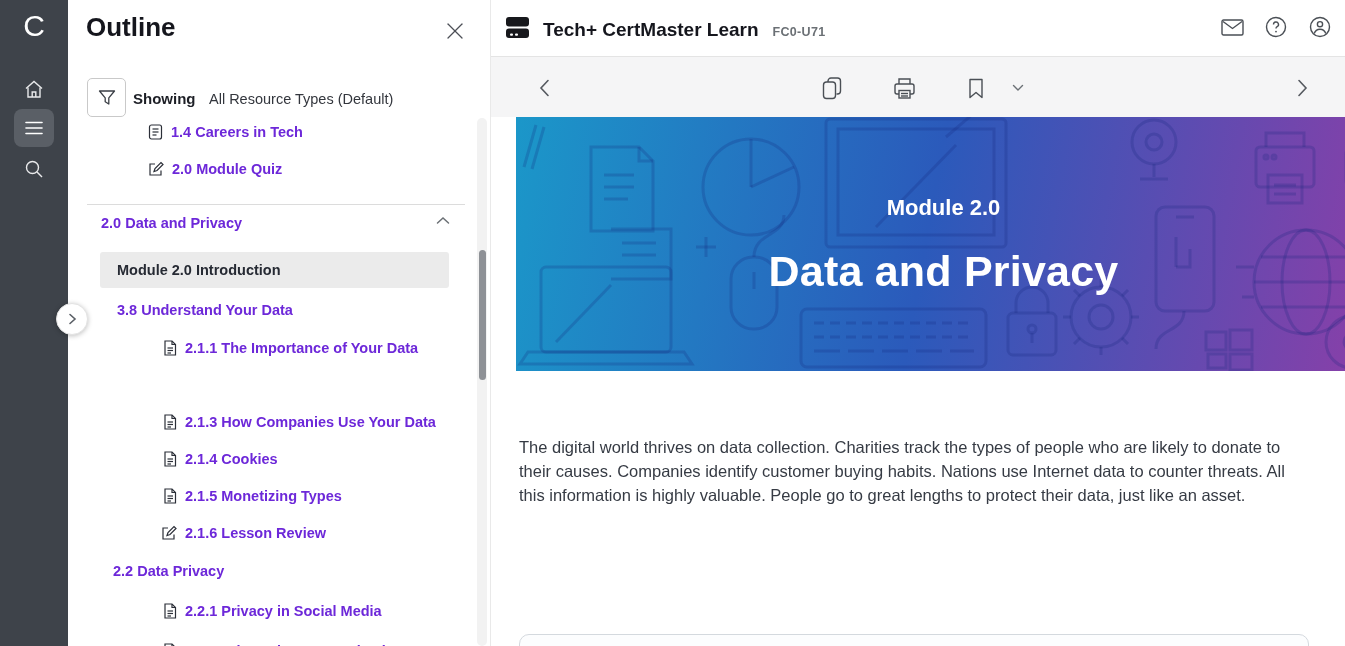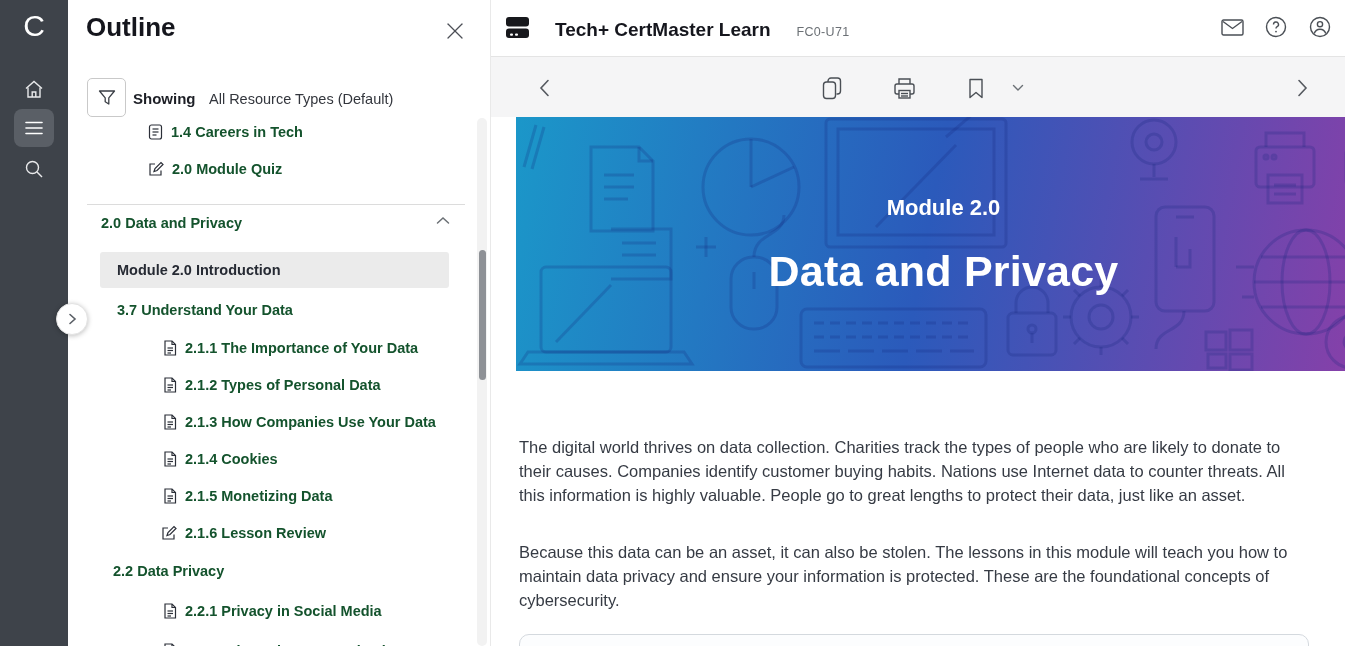--- a/index.html
+++ b/index.html
@@ -24,39 +24,39 @@
   .panel{position:absolute;left:68px;top:0;width:422px;height:646px;background:#fff;
          border-right:1px solid #e9e9e9;overflow:hidden;z-index:4;}
   .panel-title{position:absolute;left:18px;top:12px;font-size:26px;font-weight:700;color:#15161d;}
   .panel-close{position:absolute;right:22px;top:18px;width:26px;height:26px;display:flex;align-items:center;justify-content:center;cursor:pointer;}
   .filter-btn{position:absolute;left:19px;top:78px;width:37px;height:37px;border:1px solid #c9c9c9;border-radius:5px;
               display:flex;align-items:center;justify-content:center;background:#fff;cursor:pointer;}
   .filter-label{position:absolute;left:65px;top:90px;font-size:15px;font-weight:700;color:#1d1f26;}
   .filter-value{position:absolute;left:141px;top:91px;font-size:14.5px;color:#33363d;}
 
   .row{position:absolute;height:24px;display:flex;align-items:center;gap:8px;
-       font-size:14.5px;font-weight:600;color:#14532d;cursor:pointer;white-space:nowrap;}
+       font-size:14.5px;font-weight:600;color:#6d28d9;cursor:pointer;white-space:nowrap;}
   .row .rlabel{line-height:24px;}
   .row.l1{left:33px;}
   .row.l2{left:49px;}
   .row.leaf{left:95px;justify-content:flex-end;}
   .row.top{left:80px;}
   .sel-row{position:absolute;left:32px;top:252px;width:349px;height:36px;background:#ebebeb;border-radius:3px;
            display:flex;align-items:center;padding-left:17px;font-size:14.5px;font-weight:600;color:#262a33;cursor:pointer;box-sizing:border-box;}
   .divider{position:absolute;left:19px;top:204px;width:378px;height:1px;background:#dcdcdc;}
   .sec-chevron{position:absolute;left:368px;top:216px;}
   .scroll-track{position:absolute;left:409px;top:118px;width:10px;height:528px;background:#f2f2f2;border-radius:5px;}
   .scroll-thumb{position:absolute;left:410.5px;top:250px;width:7px;height:130px;background:#8e9196;border-radius:4px;cursor:grab;}
 
   
   .main-header{position:absolute;left:490px;top:0;width:855px;height:56px;background:#fff;border-bottom:1px solid #e4e4e4;z-index:3;}
-  .brand{position:absolute;left:16px;top:14px;display:flex;align-items:baseline;gap:26px;}
+  .brand{position:absolute;left:16px;top:14px;display:flex;align-items:baseline;gap:14px;}
   .brand-logo{position:relative;top:3px;}
   .brand-title{font-size:19px;font-weight:700;color:#15161d;}
-  .brand-code{font-size:12.5px;font-weight:400;color:#6b7075;letter-spacing:.3px;}
+  .brand-code{font-size:12.5px;font-weight:700;color:#6b7075;letter-spacing:.3px;}
   .hdr-icons{position:absolute;right:12px;top:14px;display:flex;gap:18px;align-items:center;}
   .hdr-icon{width:26px;height:26px;display:flex;align-items:center;justify-content:center;cursor:pointer;}
 
   .toolbar{position:absolute;left:490px;top:57px;width:855px;height:60px;background:#f5f5f6;}
   .tb-icon{position:absolute;top:19px;width:24px;height:24px;display:flex;align-items:center;justify-content:center;cursor:pointer;}
 
   .banner{position:absolute;left:516px;top:117px;width:855px;height:254px;overflow:hidden;
           background:linear-gradient(100deg,#1b97c9 0%,#2b5abb 48%,#8a3fa8 100%);}
   .banner-pattern{position:absolute;left:0;top:0;}
   .banner-text{position:absolute;left:0;top:0;width:100%;text-align:center;color:#fff;}
@@ -163,86 +163,74 @@
     <svg width="14" height="9" viewBox="0 0 14 9" fill="none" stroke="#6b7075" stroke-width="1.5" stroke-linecap="round">
       <polyline points="1.5,7 7,2 12.5,7"></polyline>
     </svg>
   </div>
 
   <div class="sel-row">
     <span>Module 2.0 Introduction</span>
   </div>
 
   <div class="row l2" style="top:298px">
-    <span class="rlabel">3.7 Understand Your Data</span>
+    <span class="rlabel">3.8 Understand Your Data</span>
   </div>
 
   <div class="row leaf" style="top:336px">
     <span>
       <svg width="14" height="16" viewBox="0 0 14 16" fill="none" stroke="#2b2f38" stroke-width="1.2">
         <path d="M2 1 H9 L12.5 4.5 V15 H2 Z"></path>
           <path d="M9 1 V4.5 H12.5"></path>
           <line x1="4.5" y1="8" x2="10" y2="8"></line>
           <line x1="4.5" y1="10.5" x2="10" y2="10.5"></line>
           <line x1="4.5" y1="13" x2="8" y2="13"></line>
       </svg>
     </span>
     <span class="rlabel">2.1.1 The Importance of Your Data</span>
   </div>
 
-  <div class="row leaf" style="top:373px">
+
+  <div class="row leaf" style="top:410px">
     <span>
       <svg width="14" height="16" viewBox="0 0 14 16" fill="none" stroke="#2b2f38" stroke-width="1.2">
         <path d="M2 1 H9 L12.5 4.5 V15 H2 Z"></path>
           <path d="M9 1 V4.5 H12.5"></path>
           <line x1="4.5" y1="8" x2="10" y2="8"></line>
           <line x1="4.5" y1="10.5" x2="10" y2="10.5"></line>
           <line x1="4.5" y1="13" x2="8" y2="13"></line>
       </svg>
     </span>
-    <span class="rlabel">2.1.2 Types of Personal Data</span>
-  </div>
-
-  <div class="row leaf" style="top:410px">
+    <span class="rlabel">2.1.3 How Companies Use Your Data</span>
+  </div>
+
+  <div class="row leaf" style="top:447px">
     <span>
       <svg width="14" height="16" viewBox="0 0 14 16" fill="none" stroke="#2b2f38" stroke-width="1.2">
         <path d="M2 1 H9 L12.5 4.5 V15 H2 Z"></path>
           <path d="M9 1 V4.5 H12.5"></path>
           <line x1="4.5" y1="8" x2="10" y2="8"></line>
           <line x1="4.5" y1="10.5" x2="10" y2="10.5"></line>
           <line x1="4.5" y1="13" x2="8" y2="13"></line>
       </svg>
     </span>
-    <span class="rlabel">2.1.3 How Companies Use Your Data</span>
-  </div>
-
-  <div class="row leaf" style="top:447px">
+    <span class="rlabel">2.1.4 Cookies</span>
+  </div>
+
+  <div class="row leaf" style="top:484px">
     <span>
       <svg width="14" height="16" viewBox="0 0 14 16" fill="none" stroke="#2b2f38" stroke-width="1.2">
         <path d="M2 1 H9 L12.5 4.5 V15 H2 Z"></path>
           <path d="M9 1 V4.5 H12.5"></path>
           <line x1="4.5" y1="8" x2="10" y2="8"></line>
           <line x1="4.5" y1="10.5" x2="10" y2="10.5"></line>
           <line x1="4.5" y1="13" x2="8" y2="13"></line>
       </svg>
     </span>
-    <span class="rlabel">2.1.4 Cookies</span>
-  </div>
-
-  <div class="row leaf" style="top:484px">
-    <span>
-      <svg width="14" height="16" viewBox="0 0 14 16" fill="none" stroke="#2b2f38" stroke-width="1.2">
-        <path d="M2 1 H9 L12.5 4.5 V15 H2 Z"></path>
-          <path d="M9 1 V4.5 H12.5"></path>
-          <line x1="4.5" y1="8" x2="10" y2="8"></line>
-          <line x1="4.5" y1="10.5" x2="10" y2="10.5"></line>
-          <line x1="4.5" y1="13" x2="8" y2="13"></line>
-      </svg>
-    </span>
-    <span class="rlabel">2.1.5 Monetizing Data</span>
+    <span class="rlabel">2.1.5 Monetizing Types</span>
   </div>
 
   <div class="row leaf" style="top:521px;left:93px">
     <span>
       <svg width="16" height="16" viewBox="0 0 16 16" fill="none" stroke="#2b2f38" stroke-width="1.2">
         <path d="M13 9.5 V14 H2 V3 H7"></path>
           <path d="M6 10.5 L7 7.5 L13 1.5 L15 3.5 L9 9.5 Z"></path>
       </svg>
     </span>
     <span class="rlabel">2.1.6 Lesson Review</span>
@@ -467,15 +455,14 @@
       <circle cx="836" cy="225" r="8"></circle>
   </svg>
   <div class="banner-text">
     <div class="banner-module">Module 2.0</div>
     <div class="banner-title">Data and Privacy</div>
   </div>
 </div>
 
 <div class="content">
   <p class="para1">The digital world thrives on data collection. Charities track the types of people who are likely to donate to their causes. Companies identify customer buying habits. Nations use Internet data to counter threats. All this information is highly valuable. People go to great lengths to protect their data, just like an asset.</p>
-  <p class="para2">Because this data can be an asset, it can also be stolen. The lessons in this module will teach you how to maintain data privacy and ensure your information is protected. These are the foundational concepts of cybersecurity.</p>
   <div class="partial-card"></div>
 </div>
 
 </body></html>

